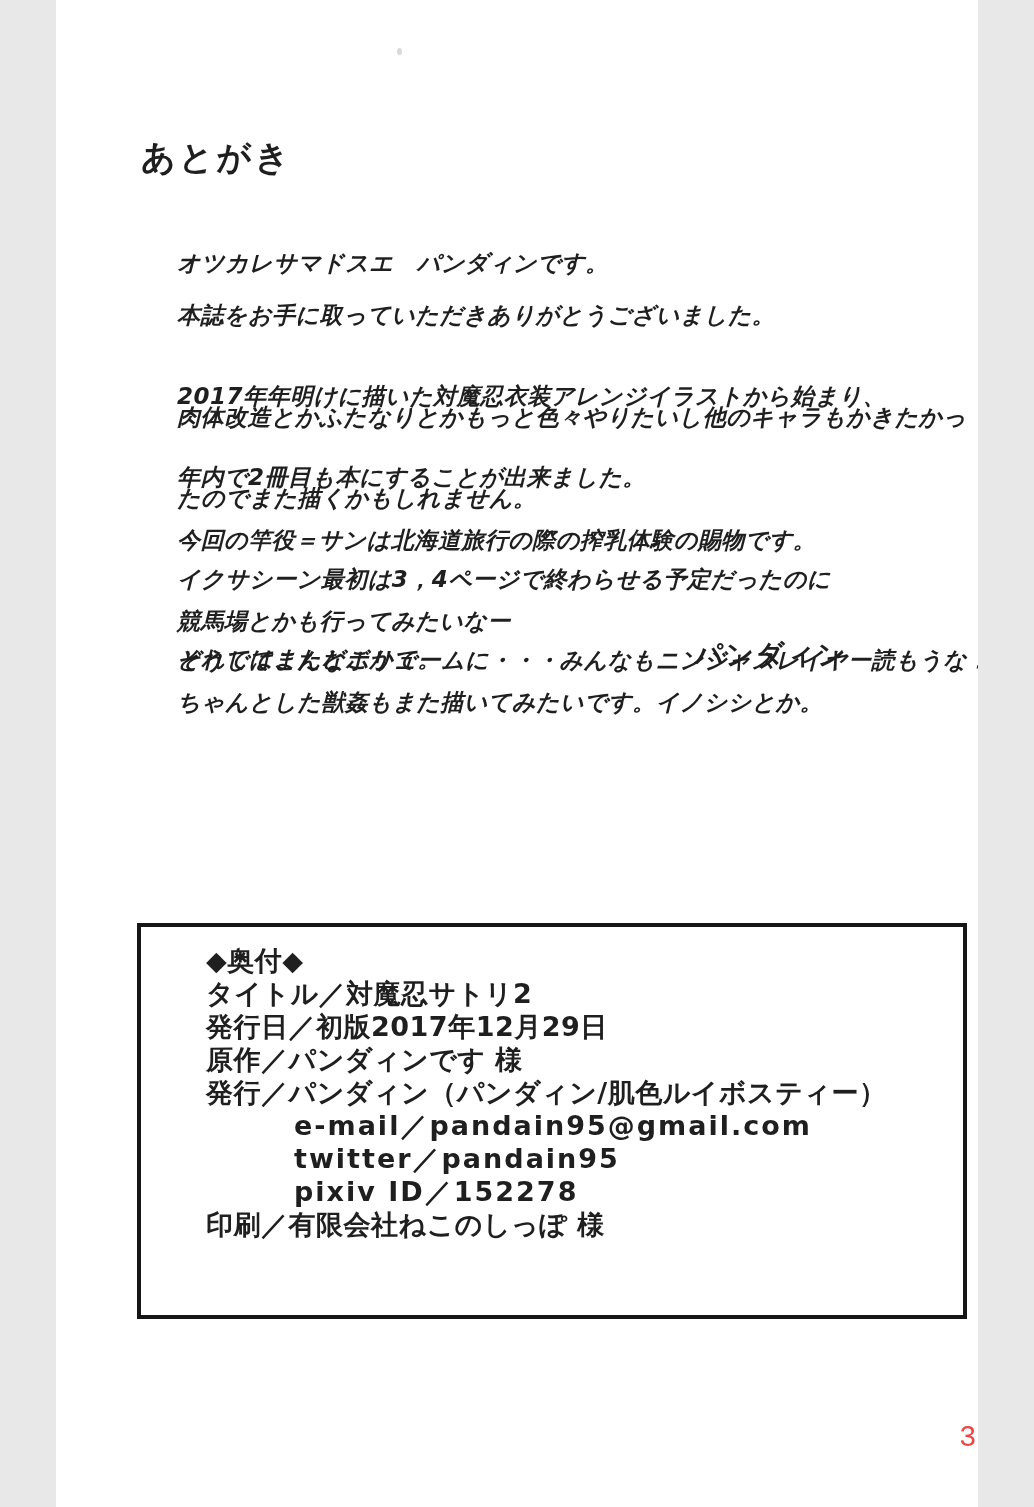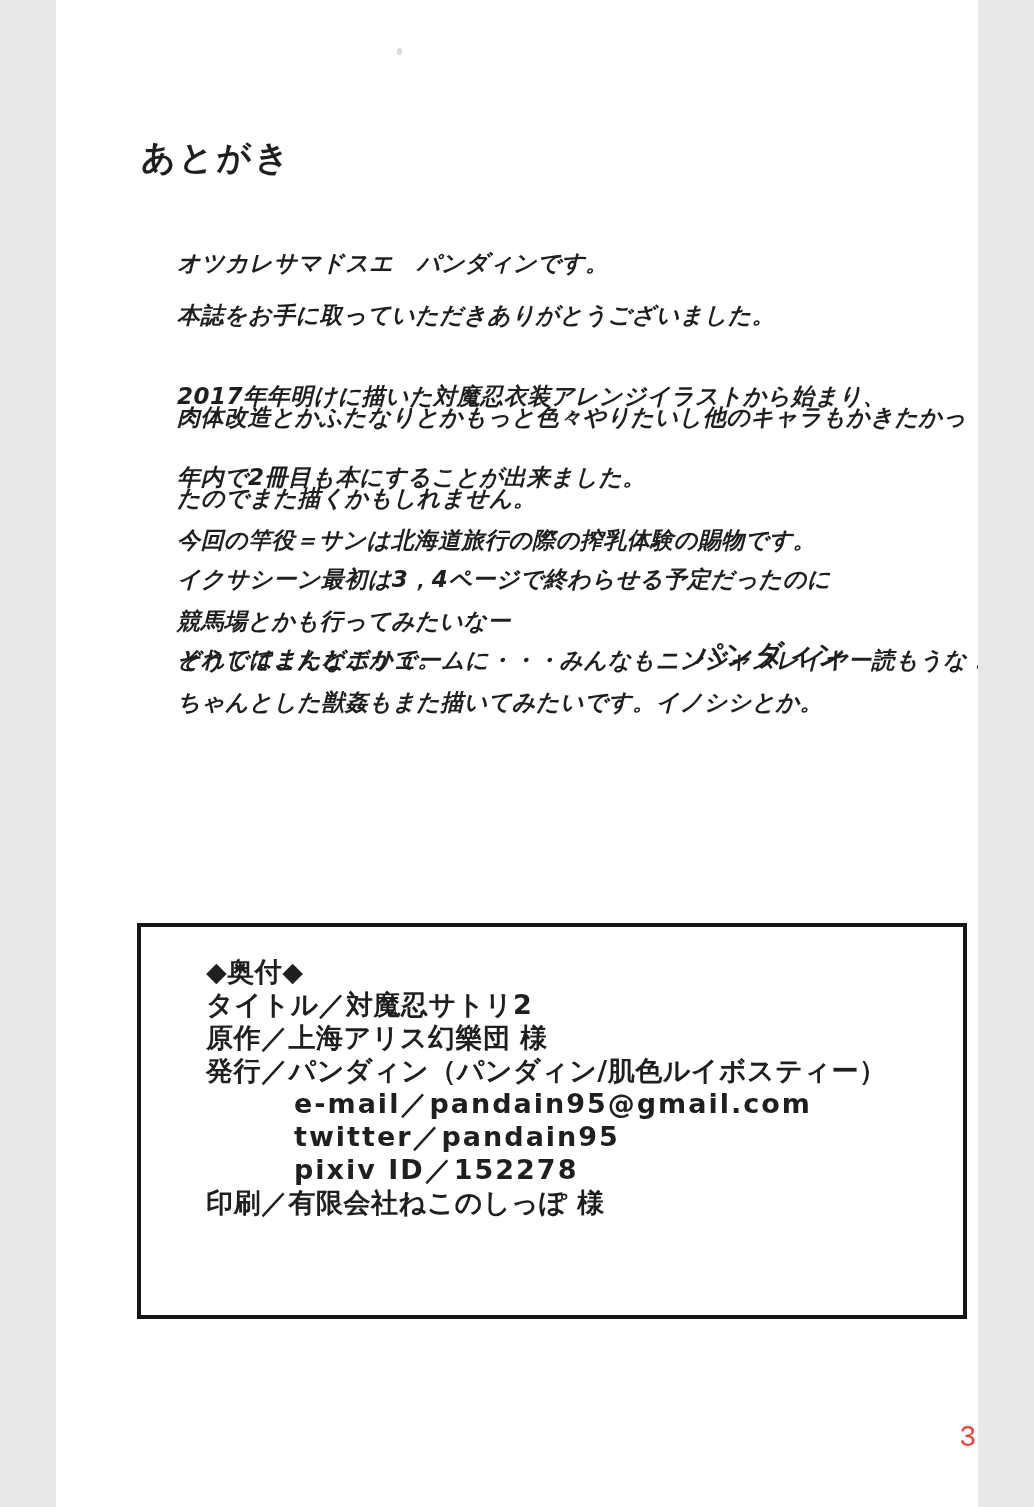--- a/index.html
+++ b/index.html
@@ -47,21 +47,21 @@
     white-space: pre;
   }
   .colophon {
     position: absolute;
     left: 81px;
     top: 923px;
     width: 830px;
     height: 396px;
     box-sizing: border-box;
     border: 4px solid #161616;
-    padding: 28px 10px 0 65px;
+    padding: 17px 10px 0 65px;
     font-size: 27px;
     font-weight: 700;
     line-height: 33px;
     letter-spacing: 0.5px;
   }
   .colophon .cline { white-space: pre; }
   .indent-1 { padding-left: 88px; }
   .indent-2 { padding-left: 123px; }
   .latin { letter-spacing: 2px; }
   .pagenum {
@@ -117,21 +117,22 @@
     <div class="line">今回の竿役＝サンは北海道旅行の際の搾乳体験の賜物です。</div>
     <div class="line">競馬場とかも行ってみたいなー</div>
     <div class="line">ちゃんとした獣姦もまた描いてみたいです。イノシシとか。</div>
   </div>
 
   <div class="signature">パンダィン</div>
 
   <div class="colophon">
     <div class="cline">◆奥付◆</div>
     <div class="cline">タイトル／対魔忍サトリ2</div>
-    <div class="cline">原作／上海アリス幻樂団 様</div>
+    <div class="cline">発行日／初版2017年12月29日</div>
+    <div class="cline">原作／パンダィンです 様</div>
     <div class="cline">発行／パンダィン（パンダィン/肌色ルイボスティー）</div>
     <div class="cline indent-1 latin">e-mail／pandain95@gmail.com</div>
     <div class="cline indent-1 latin">twitter／pandain95</div>
     <div class="cline indent-1 latin">pixiv ID／152278</div>
     <div class="cline">印刷／有限会社ねこのしっぽ 様</div>
   </div>
 
   <div class="pagenum">30</div>
 
 </div>

